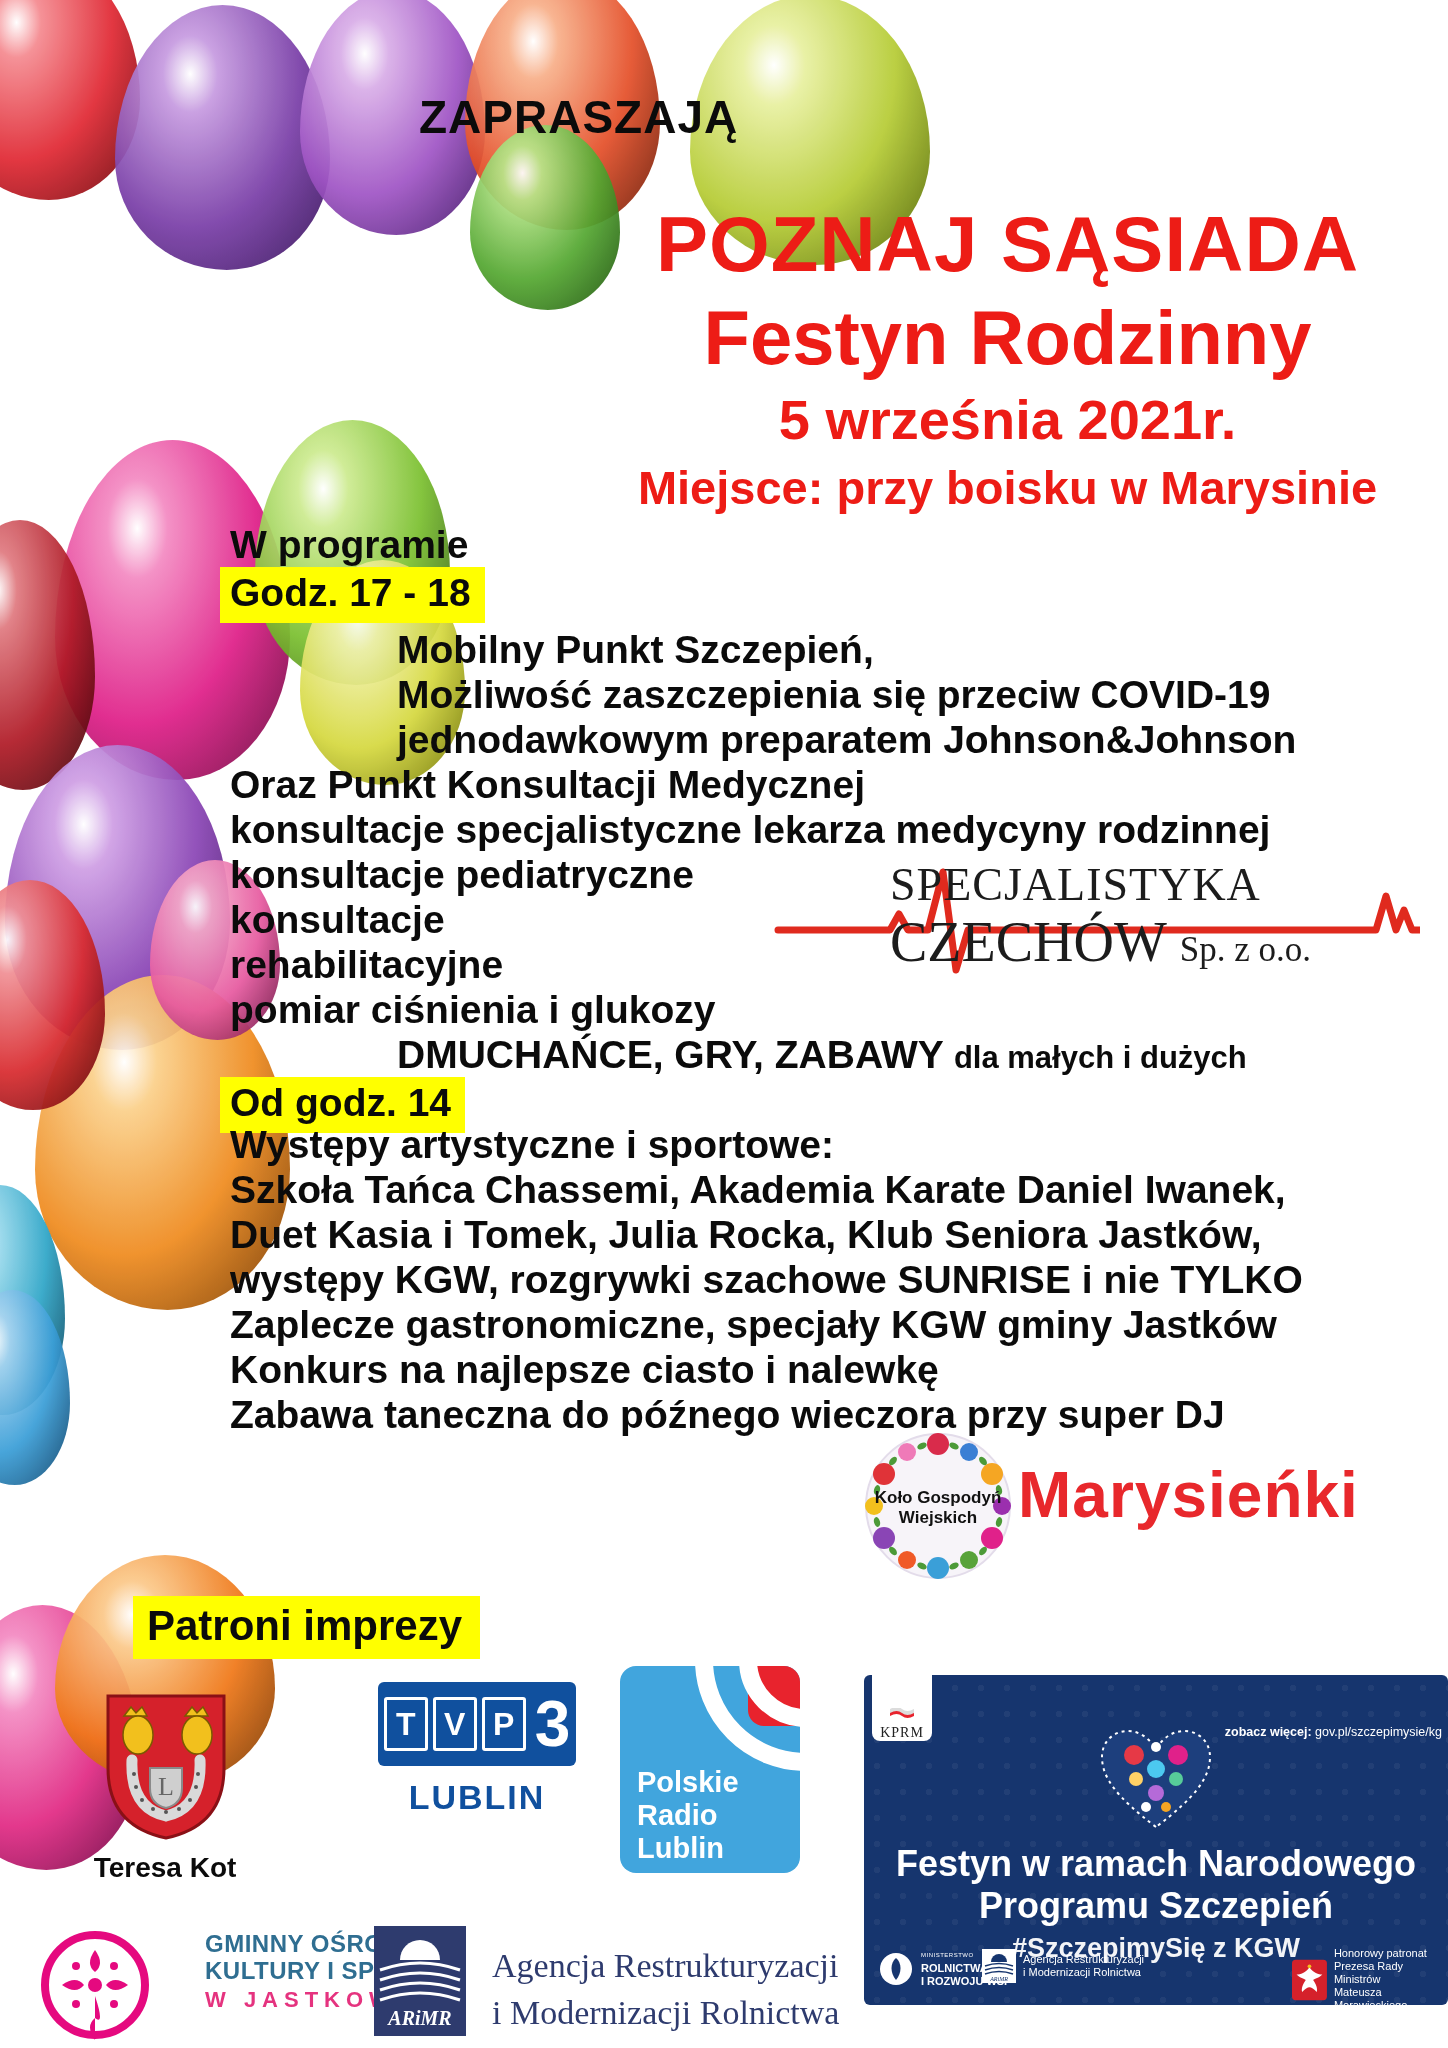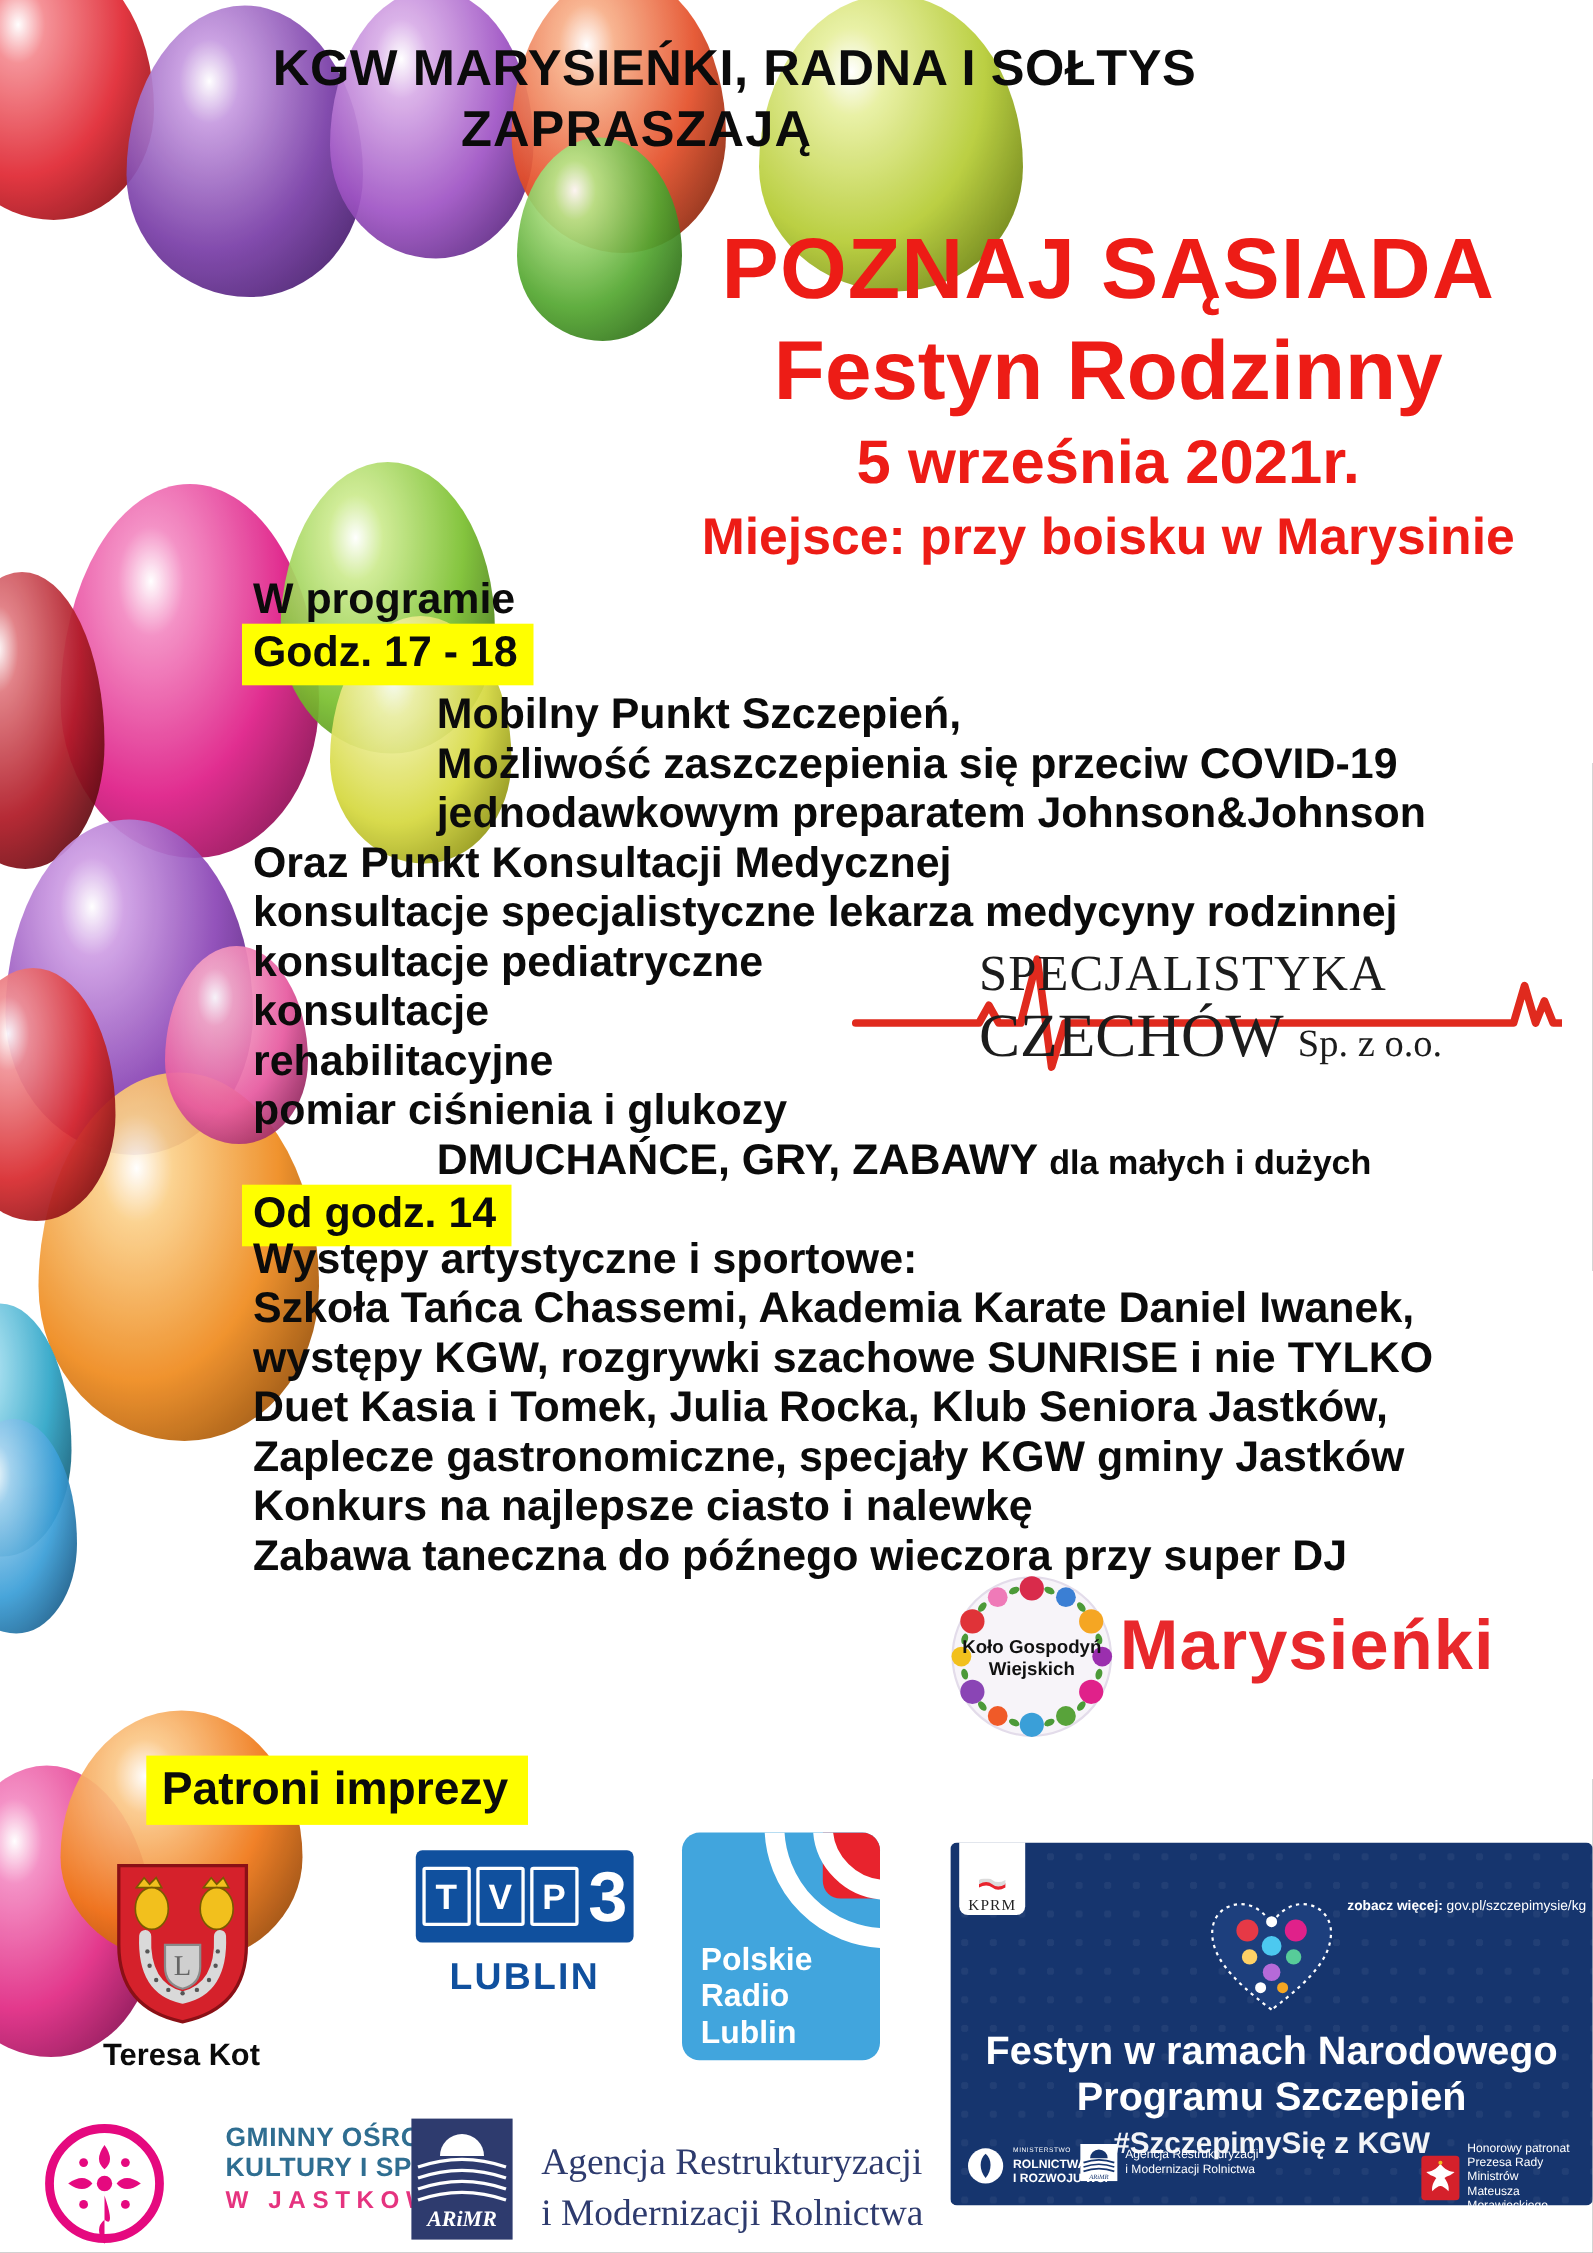--- a/index.html
+++ b/index.html
@@ -140,21 +140,20 @@
     <div class="balloon b11"></div>
     <div class="balloon b12"></div>
     <div class="balloon b13"></div>
     <div class="balloon b14"></div>
     <div class="balloon b15"></div>
     <div class="balloon b16"></div>
     <div class="balloon b17"></div>
     <div class="balloon b18"></div>
   </div>
 
-  <div class="layer invite1">KGW MARYSIEŃKI, RADNA I SOŁTYS</div>
   <div class="layer invite2">ZAPRASZAJĄ</div>
 
   <div class="layer titleblock">
     <div class="t1">POZNAJ SĄSIADA</div>
     <div class="t2">Festyn Rodzinny</div>
     <div class="tdate">5 września 2021r.</div>
     <div class="tplace">Miejsce: przy boisku w Marysinie</div>
   </div>
 
   <div class="layer program">
@@ -169,22 +168,22 @@
     <div class="pline">konsultacje</div>
     <div class="pline">rehabilitacyjne</div>
     <div class="pline">pomiar ciśnienia i glukozy</div>
     <div class="pline indent">
       <span>DMUCHAŃCE, GRY, ZABAWY</span>
       <span class="suffix">dla małych i dużych</span>
     </div>
     <div class="pline"><span class="hl">Od godz. 14</span></div>
     <div class="pline">Występy artystyczne i sportowe:</div>
     <div class="pline">Szkoła Tańca Chassemi, Akademia Karate Daniel Iwanek,</div>
+    <div class="pline">Duet Kasia i Tomek, Julia Rocka, Klub Seniora Jastków,</div>
     <div class="pline">występy KGW, rozgrywki szachowe SUNRISE i nie TYLKO</div>
-    <div class="pline">Duet Kasia i Tomek, Julia Rocka, Klub Seniora Jastków,</div>
     <div class="pline">Zaplecze gastronomiczne, specjały KGW gminy Jastków</div>
     <div class="pline">Konkurs na najlepsze ciasto i nalewkę</div>
     <div class="pline">Zabawa taneczna do późnego wieczora przy super DJ</div>
   </div>
 
   <div class="layer spec">
     <svg width="650" height="145" viewBox="0 0 650 145">
       <path d="M8,78 H120 l9,-16 l9,16 h20 l15,-58 l13,98 l12,-40 h408 l10,-34 l10,34 l8,-20 l8,20 h8" fill="none" stroke="#e02a1e" stroke-width="7" stroke-linejoin="round" stroke-linecap="round"></path>
     </svg>
     <div class="specline1">SPECJALISTYKA</div>

